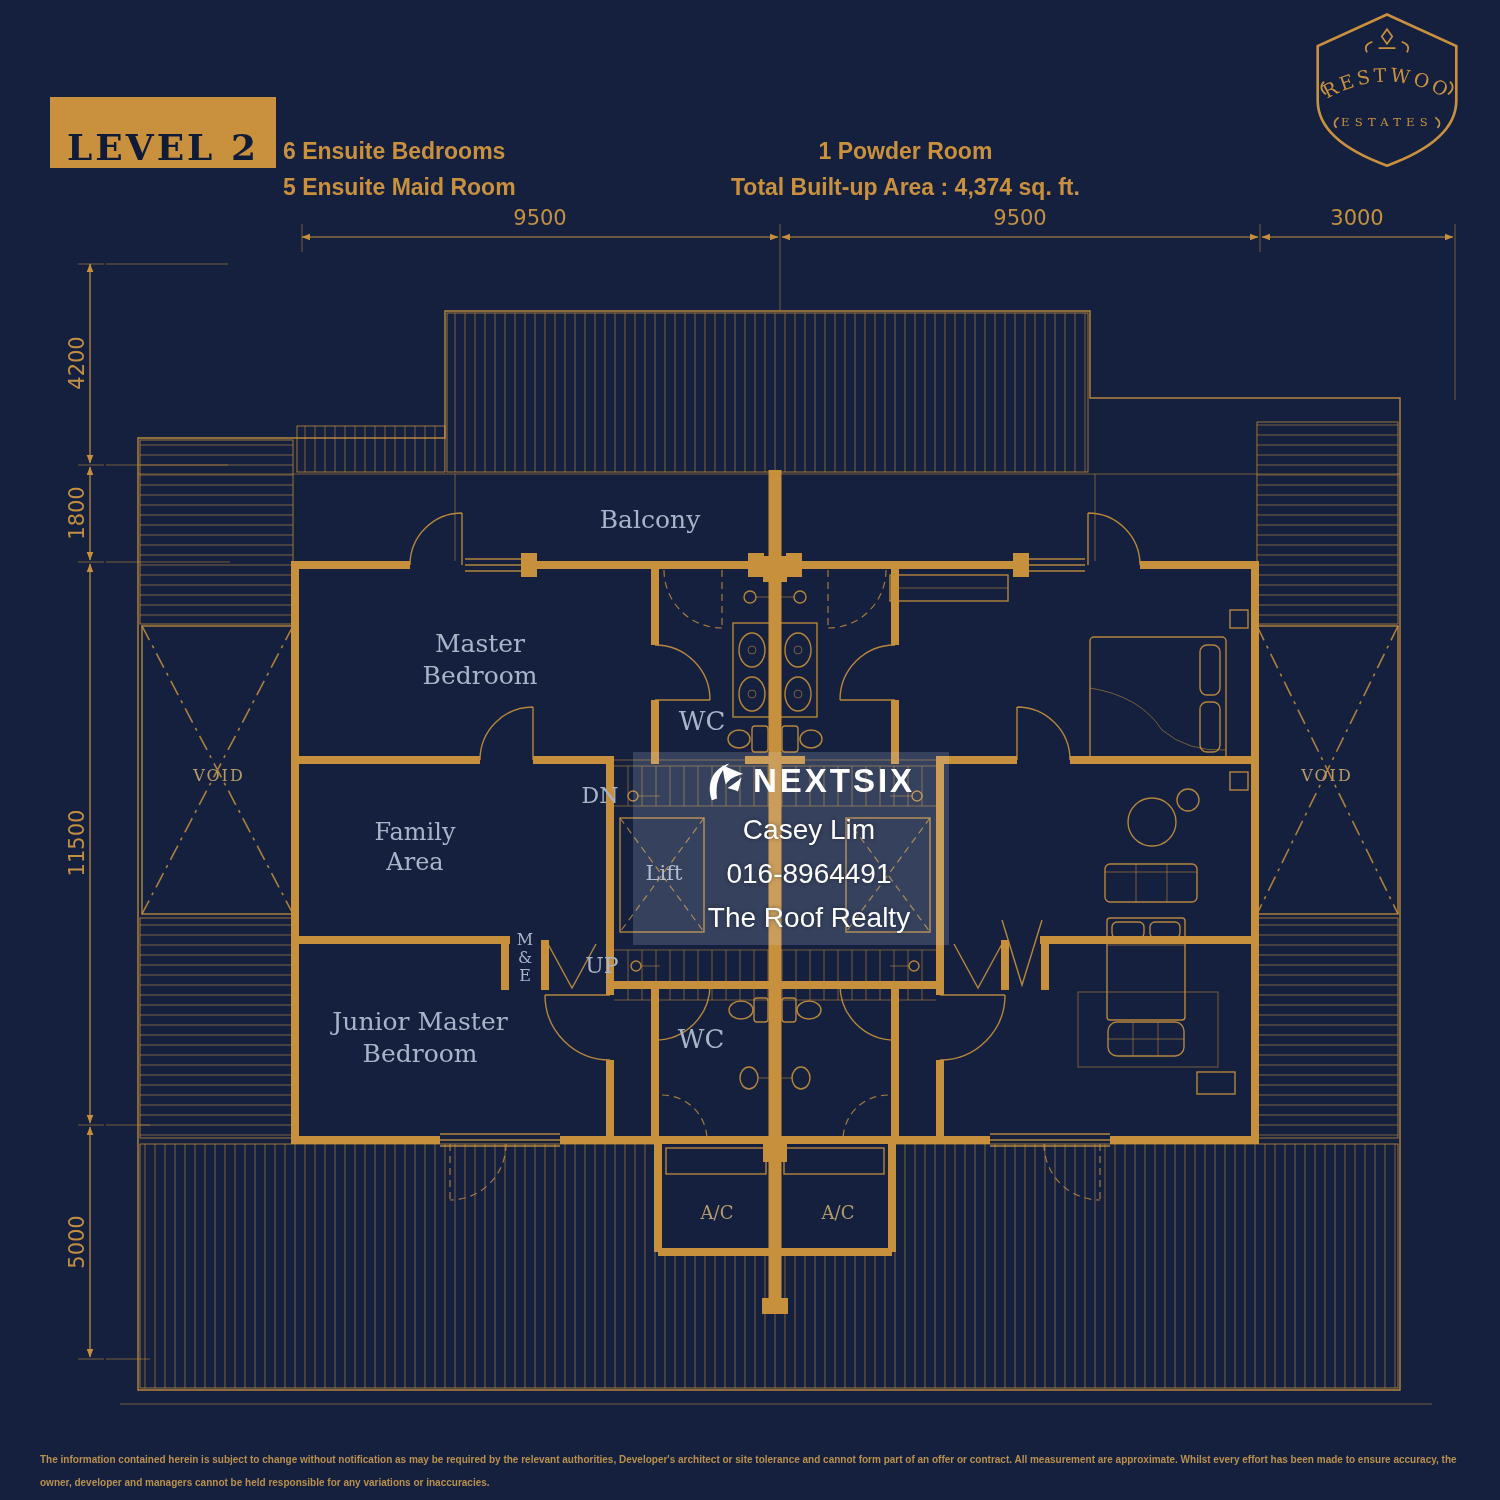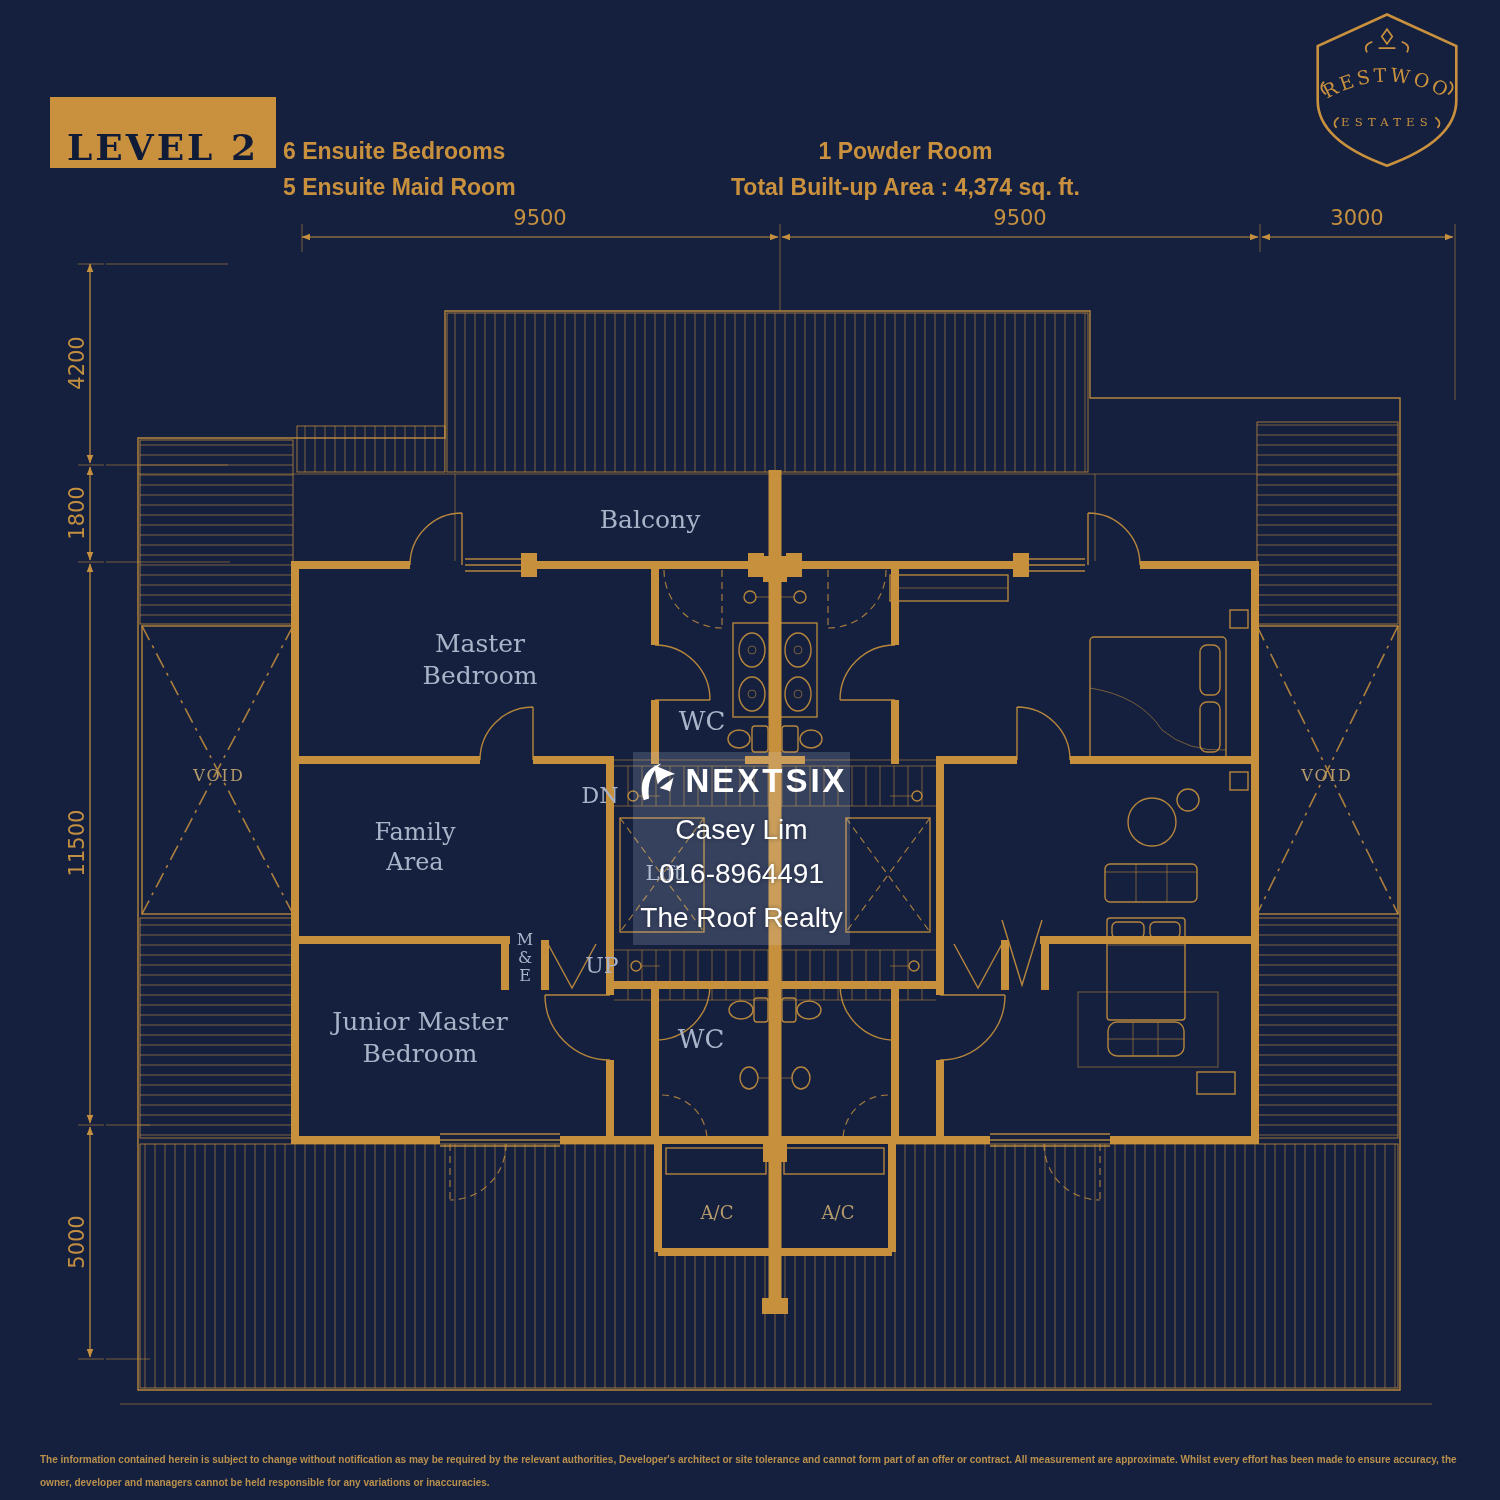--- a/index.html
+++ b/index.html
@@ -23,23 +23,23 @@
   .t2{stroke:#C7903C;stroke-width:1;fill:none;opacity:.55;}
   .d{stroke:#C7903C;stroke-width:1.2;fill:none;stroke-dasharray:7 5;opacity:.8;}
   .dx{stroke:#C7903C;stroke-width:1.6;fill:none;stroke-dasharray:16 6 3 6;opacity:.85;}
   .gold{fill:#C7903C;}
   .hrect{stroke:#C7903C;stroke-width:.8;opacity:.95;}
   .dim{stroke:#C49040;stroke-width:1.2;fill:none;}
   .lbl{fill:#A9B4C9;font-family:"DejaVu Serif",serif;}
   .lbl2{fill:#B59A6B;font-family:"DejaVu Serif",serif;}
   .dimtxt{fill:#C49040;font-family:"DejaVu Sans",sans-serif;font-size:21px;text-anchor:middle;}
   
-  .wm{position:absolute;left:633px;top:752px;width:217px;height:193px;
+  .wm{position:absolute;left:633px;top:752px;width:280px;height:193px;
       background:rgba(222,230,242,0.17);display:flex;flex-direction:column;
-      align-items:center;justify-content:center;gap:4px;}
+      align-items:center;justify-content:center;gap:4px;padding-left:36px;}
   .wm .row{display:flex;align-items:center;gap:8px;margin-bottom:4px;}
   .wm .brand{color:#fff;font-weight:bold;font-size:33px;letter-spacing:3px;}
   .wm .line{color:#fff;font-size:28px;line-height:40px;text-shadow:0 0 4px rgba(10,16,38,.45);}
   
   .foot{position:absolute;left:40px;top:1448px;width:1432px;color:#B9904C;
         font-size:10px;line-height:23px;font-weight:bold;}
 </style>
 </head>
 <body>
 

